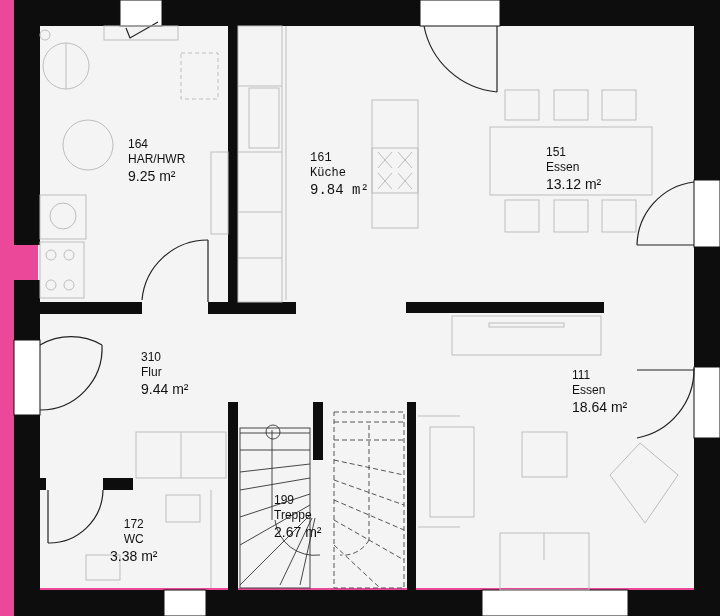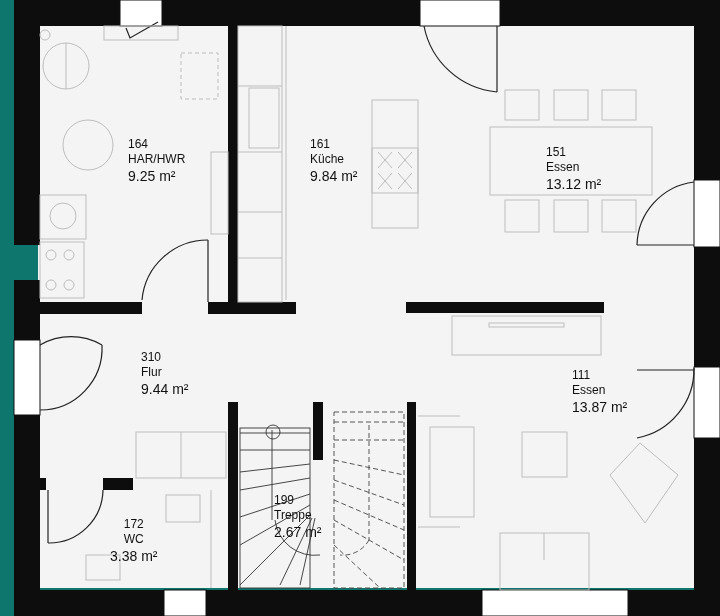--- a/index.html
+++ b/index.html
@@ -1,16 +1,16 @@
 <!DOCTYPE html>
 <html><head>
 <meta charset="utf-8">
 <style>
   html, body { margin: 0; padding: 0; background: #ffffff; }
-  #plan-wrap { position: relative; width: 720px; height: 616px; overflow: hidden; background: #0f766e; }
+  #plan-wrap { position: relative; width: 720px; height: 616px; overflow: hidden; background: #ec4899; }
   svg { position: absolute; left: 0; top: 0; }
   .room-label { position: absolute; font-family: "Liberation Sans", sans-serif; color: #111; line-height: 1.25; }
   .room-label .num { font-size: 12px; display: block; }
   .room-label .name { font-size: 12px; display: block; }
   .room-label .area { font-size: 14px; display: block; margin-top: 1px; }
 </style>
 </head>
 <body>
 
 <div id="plan-wrap">
@@ -152,39 +152,39 @@
     <rect x="86" y="555" width="34" height="25"></rect>
     <line x1="211" y1="490" x2="211" y2="588"></line>
   </g>
 </svg>
 
 <div class="room-label" style="left:128px;top:137px;">
   <span class="num">164</span>
   <span class="name">HAR/HWR</span>
   <span class="area">9.25 m²</span>
 </div>
-<div class="room-label" style="left:310px;top:137px;">
+<div class="room-label" style="left:310px;top:151px;font-family:Liberation Mono, monospace;">
   <span class="num">161</span>
   <span class="name">Küche</span>
   <span class="area">9.84 m²</span>
 </div>
 <div class="room-label" style="left:546px;top:145px;">
   <span class="num">151</span>
   <span class="name">Essen</span>
   <span class="area">13.12 m²</span>
 </div>
 <div class="room-label" style="left:141px;top:350px;">
   <span class="num">310</span>
   <span class="name">Flur</span>
   <span class="area">9.44 m²</span>
 </div>
 <div class="room-label" style="left:572px;top:368px;">
   <span class="num">111</span>
   <span class="name">Essen</span>
-  <span class="area">13.87 m²</span>
+  <span class="area">18.64 m²</span>
 </div>
 <div class="room-label" style="left:110px;top:517px;text-align:center;">
   <span class="num">172</span>
   <span class="name">WC</span>
   <span class="area">3.38 m²</span>
 </div>
 <div class="room-label" style="left:246px;top:493px;margin-left:28px;">
   <span class="num">199</span>
   <span class="name">Treppe</span>
   <span class="area">2.67 m²</span>

